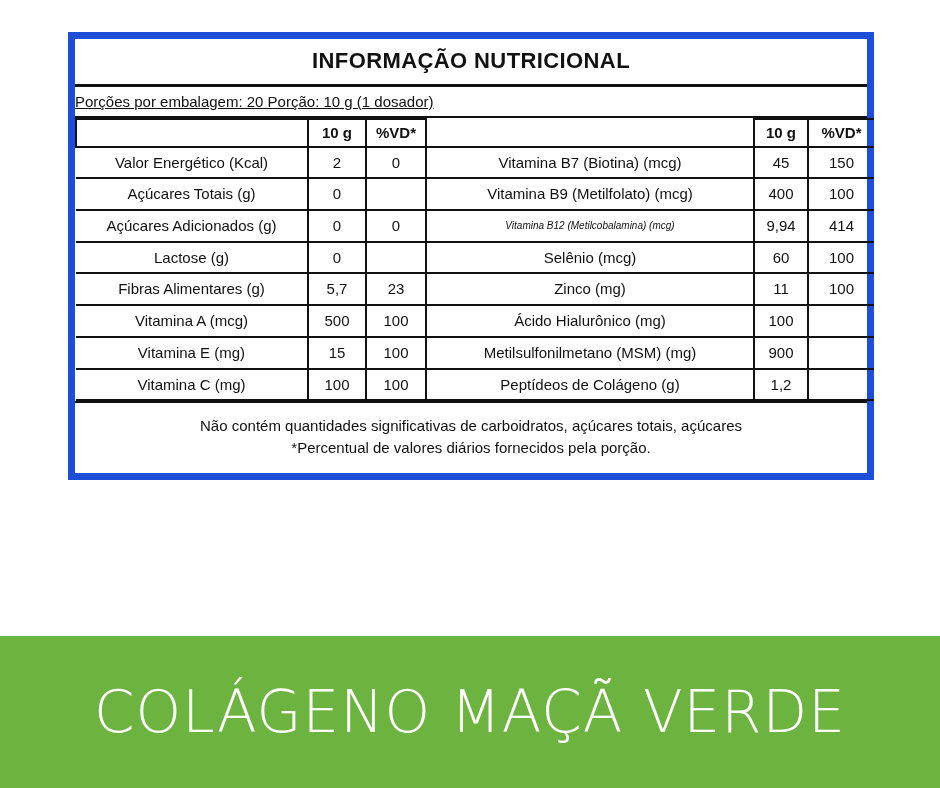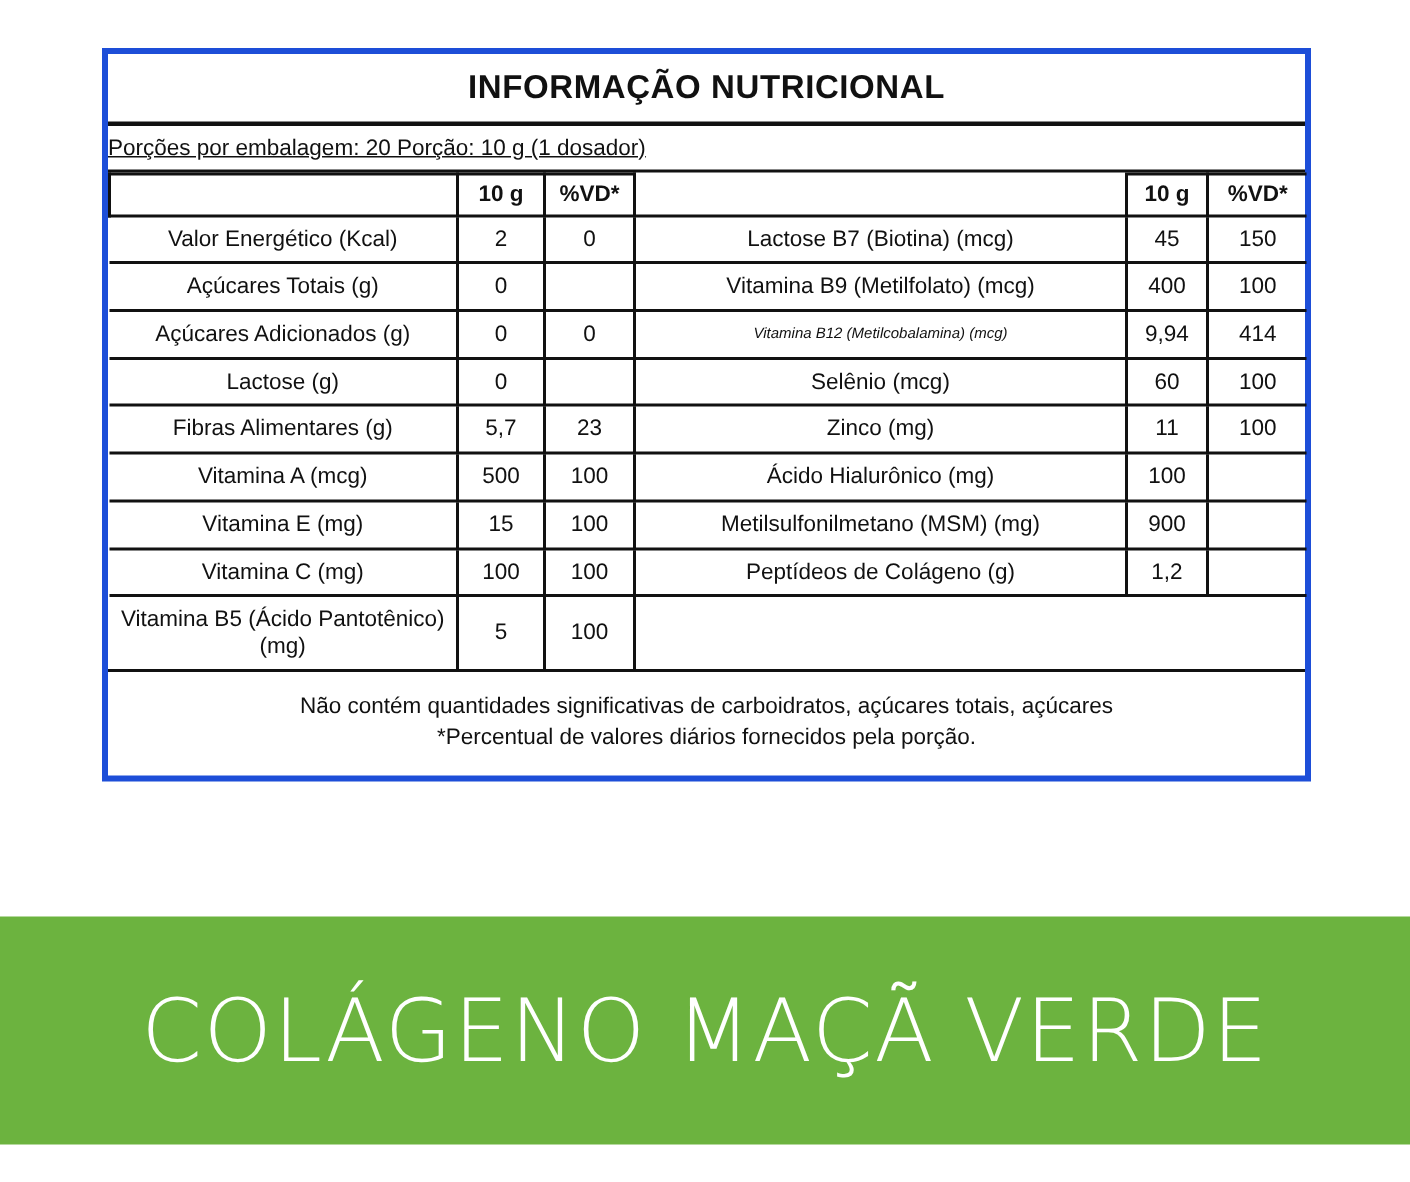--- a/index.html
+++ b/index.html
@@ -18,21 +18,21 @@
     position: relative;
     width: 940px;
     height: 788px;
     box-sizing: border-box;
   }
   .panel {
     position: absolute;
     left: 68px;
     top: 32px;
     width: 806px;
-    border: 4px solid #1d4ed8;
+    border: 7px solid #1d4ed8;
     box-sizing: border-box;
     background: #ffffff;
   }
   .title-row {
     text-align: center;
     font-size: 22px;
     font-weight: bold;
     letter-spacing: 0.4px;
     padding: 9px 0 10px 0;
     border-bottom: 3px solid #111111;
@@ -81,21 +81,21 @@
     border-top: 2px solid #111111;
     text-align: center;
     font-size: 15px;
     line-height: 1.45;
     padding: 12px 24px 14px 24px;
   }
   .footnote div { white-space: nowrap; }
   .greenband {
     position: absolute;
     left: 0;
-    top: 611px;
+    top: 636px;
     width: 940px;
     height: 152px;
     background: #6cb33f;
     display: flex;
     align-items: center;
     justify-content: center;
   }
   .greenband .bandtext {
     color: #ffffff;
     font-size: 58px;
@@ -135,21 +135,21 @@
           <td>%VD*</td>
           <td style="border-top:none;"></td>
           <td>10 g</td>
           <td style="border-right:none;">%VD*</td>
         </tr>
 
         <tr>
           <td class="noleft">Valor Energético (Kcal)</td>
           <td>2</td>
           <td>0</td>
-          <td>Lactose B7 (Biotina) (mcg)</td>
+          <td>Vitamina B7 (Biotina) (mcg)</td>
           <td>45</td>
           <td class="noright">150</td>
         </tr>
 
         <tr>
           <td class="noleft">Açúcares Totais (g)</td>
           <td>0</td>
           <td></td>
           <td>Vitamina B9 (Metilfolato) (mcg)</td>
           <td>400</td>
@@ -203,28 +203,20 @@
 
         <tr>
           <td class="noleft">Vitamina C (mg)</td>
           <td>100</td>
           <td>100</td>
           <td>Peptídeos de Colágeno (g)</td>
           <td>1,2</td>
           <td class="noright"></td>
         </tr>
 
-        <tr>
-          <td class="noleft" style="border-bottom:none;">Vitamina B5 (Ácido Pantotênico) (mg)</td>
-          <td style="border-bottom:none;">5</td>
-          <td style="border-bottom:none;">100</td>
-          <td class="blank"></td>
-          <td class="blankfill"></td>
-          <td class="blankfill"></td>
-        </tr>
       </tbody>
     </table>
 
     <div class="footnote">
       <div>Não contém quantidades significativas de carboidratos, açúcares totais, açúcares</div>
       <div>*Percentual de valores diários fornecidos pela porção.</div>
     </div>
 
   </div>
 

